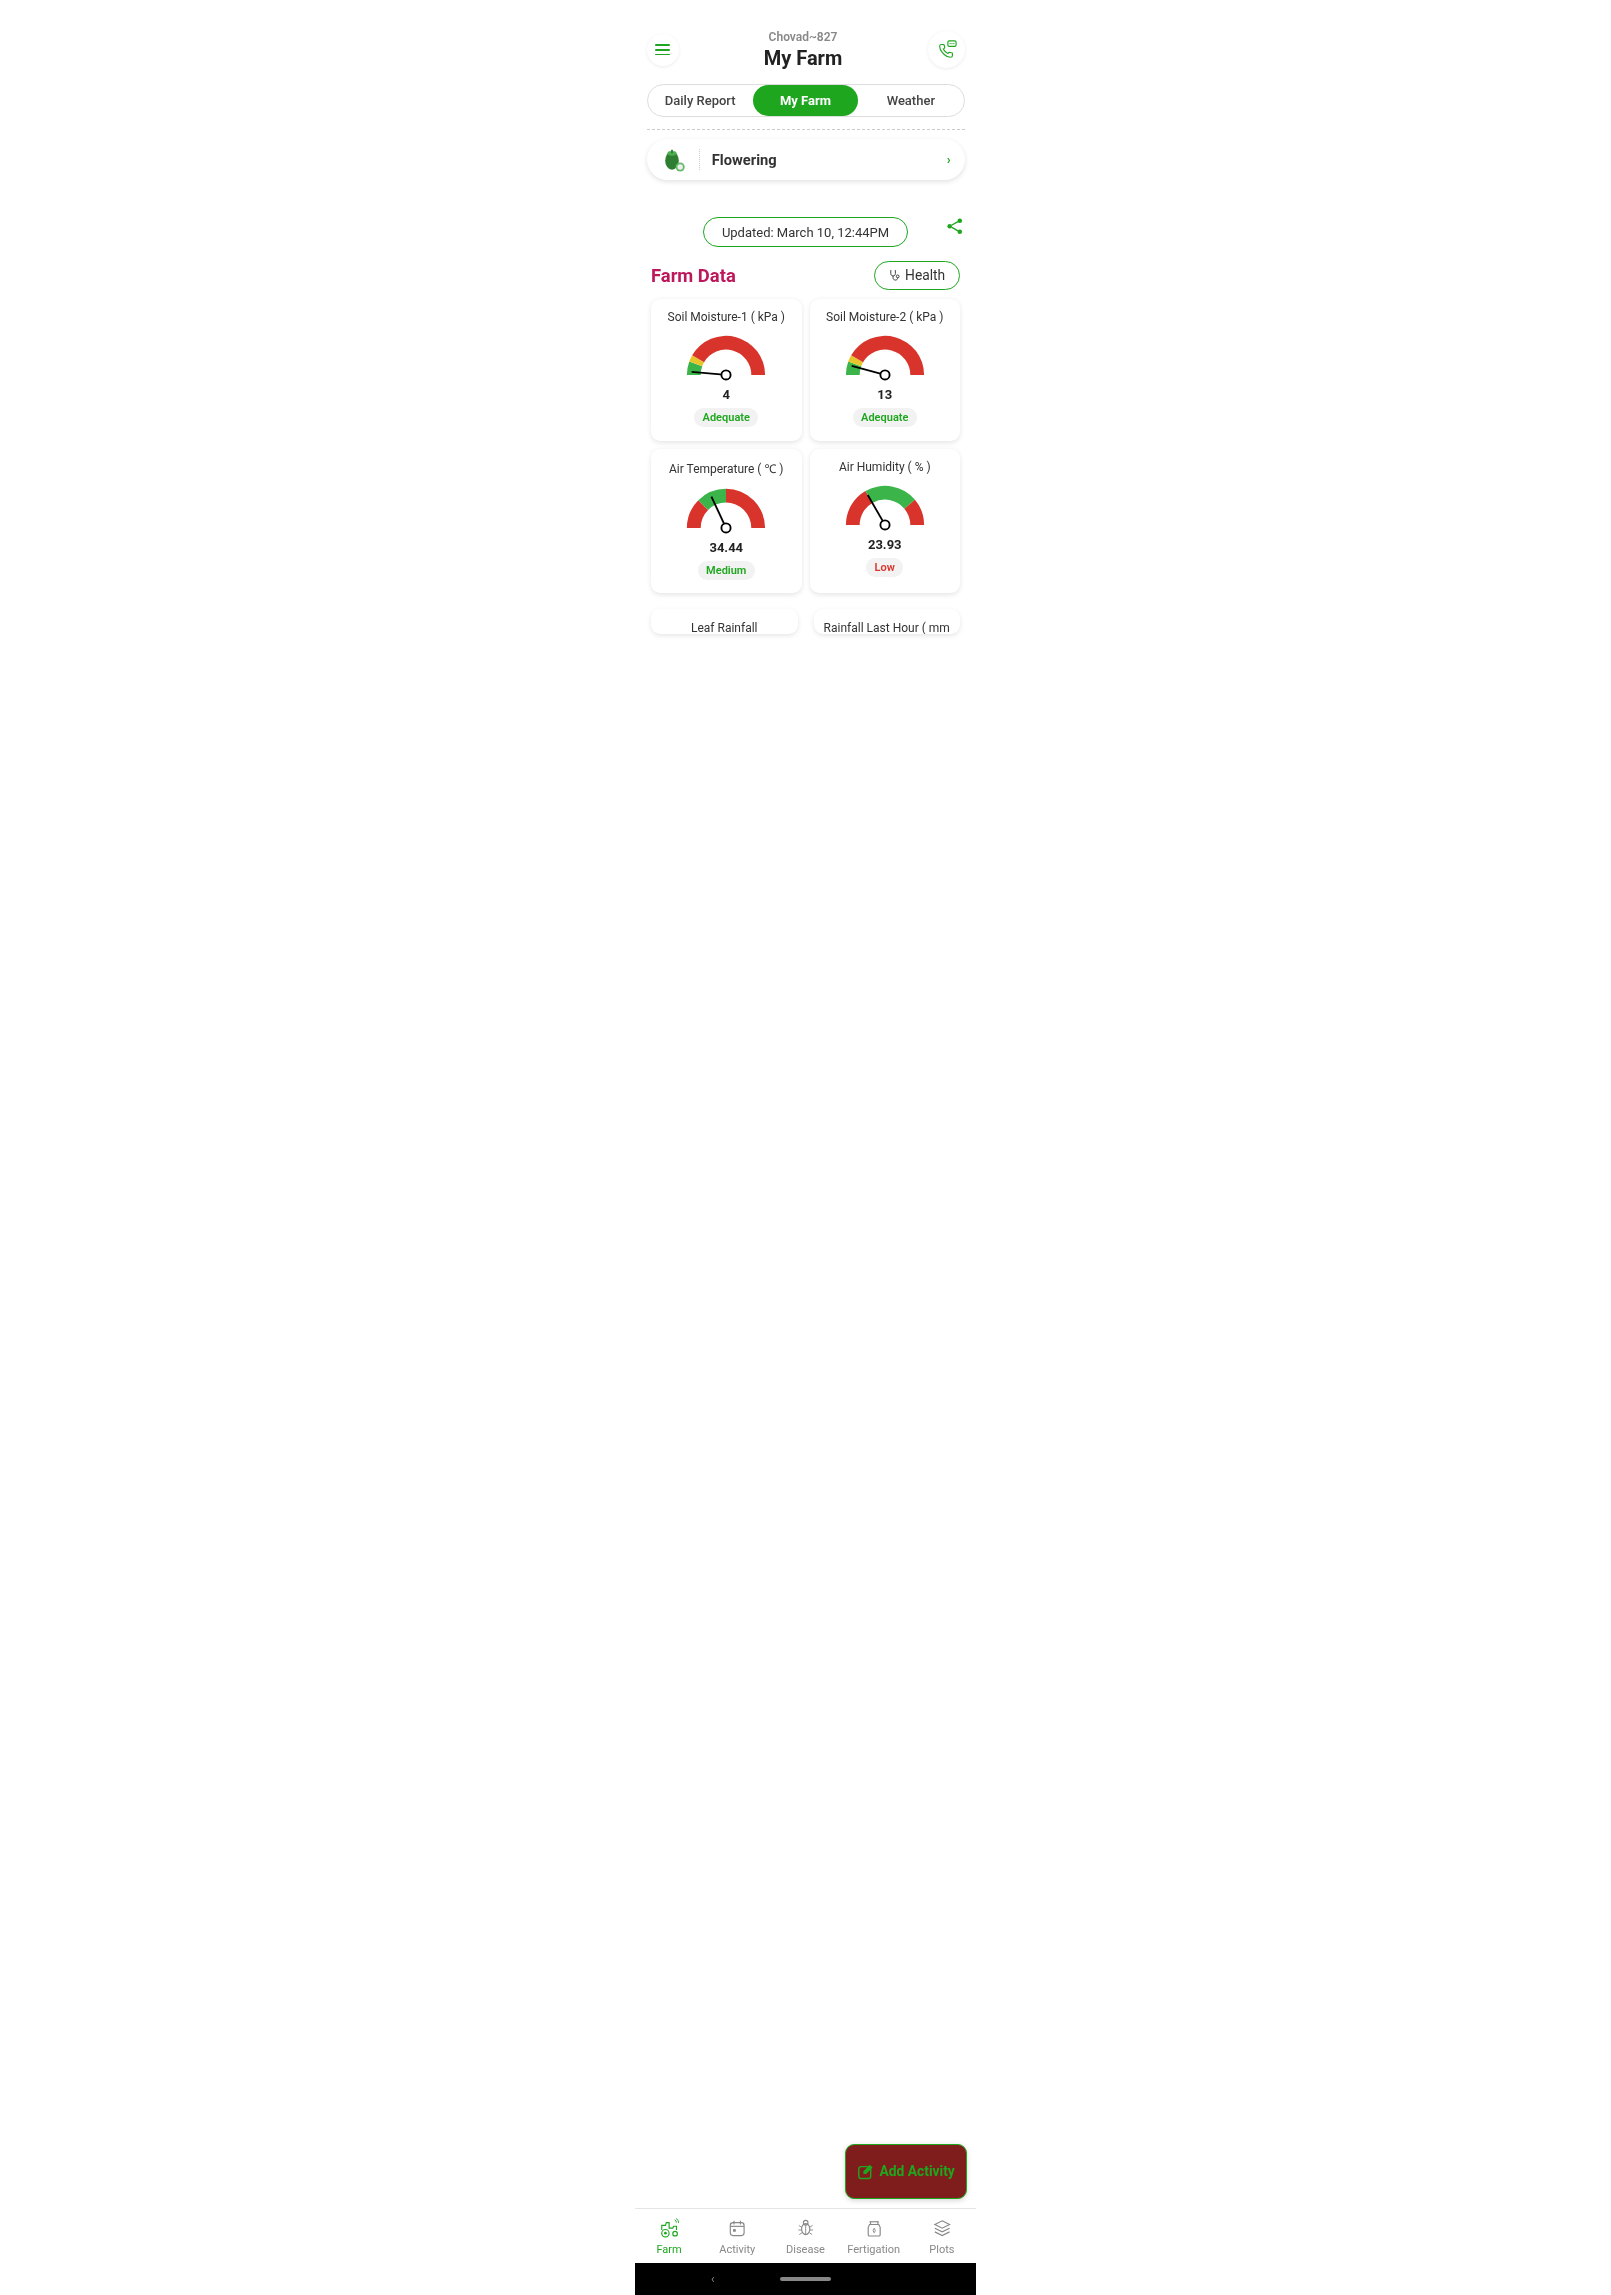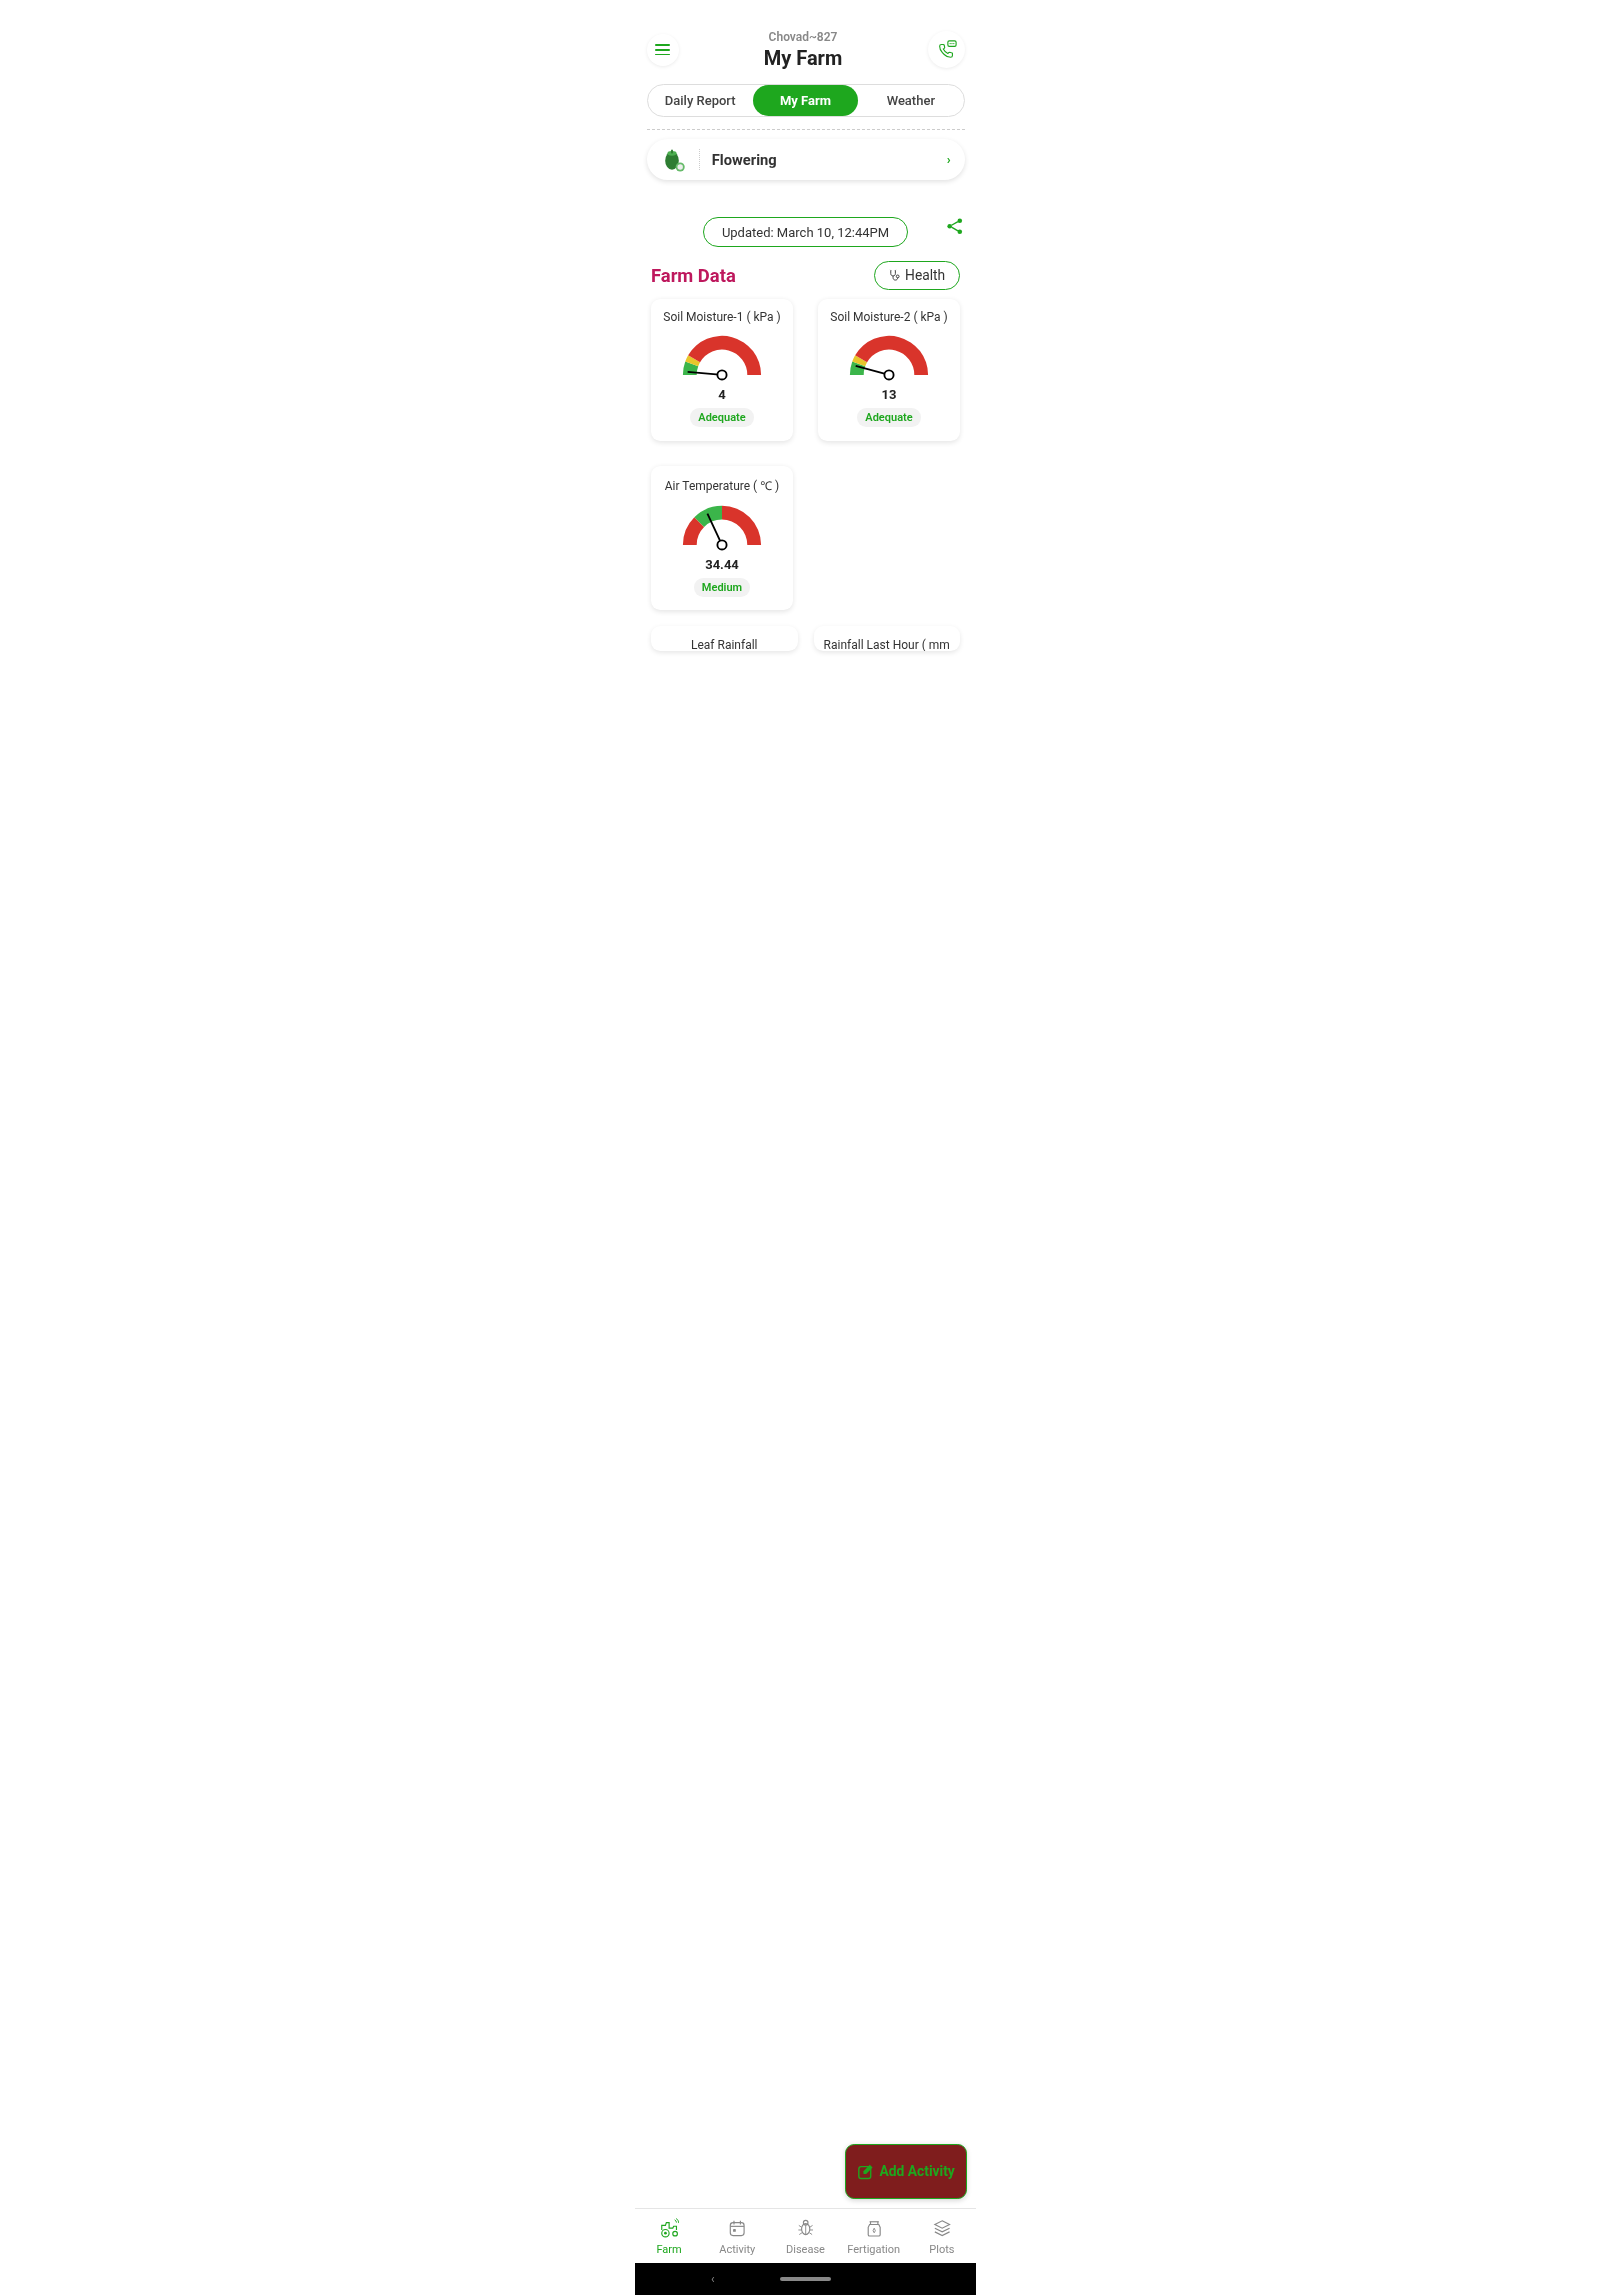--- a/index.html
+++ b/index.html
@@ -154,21 +154,21 @@
       padding: 5.5px 13.8px;
       font-size: 13.8px;
       color: #333;
       display: flex;
       align-items: center;
       gap: 4.6px;
     }
     .gauge-grid {
       display: grid;
       grid-template-columns: 1fr 1fr;
-      gap: 25px;
+      gap: 8px;
       padding: 0 16px;
     }
     .gauge-card {
       background: #fff;
       border-radius: 9.2px;
       box-shadow: 0 1.8px 5.5px rgba(0,0,0,0.1);
       padding: 11.5px 6.9px 13.8px 6.9px;
       text-align: center;
     }
     .gauge-title {
@@ -391,20 +391,34 @@
         <path d="M 15 100.00000000000001 A 85 85 0 0 1 39.895923599143444 39.895923599143465 L 61.10912703473988 61.10912703473989 A 55 55 0 0 0 45 100 Z" fill="#d9342b"></path>
           <path d="M 39.895923599143444 39.895923599143465 A 85 85 0 0 1 99.99999999999999 15 L 99.99999999999999 45 A 55 55 0 0 0 61.10912703473988 61.10912703473989 Z" fill="#3bb54a"></path>
           <path d="M 99.99999999999999 15 A 85 85 0 0 1 185 99.99999999999999 L 155 99.99999999999999 A 55 55 0 0 0 99.99999999999999 45 Z" fill="#d9342b"></path>
         <line x1="100" y1="100" x2="68.30363036944755" y2="32.026915972251246" stroke="#000" stroke-width="4"></line>
         <circle cx="100" cy="100" r="10" fill="#fff" stroke="#000" stroke-width="4"></circle>
       </svg>
     </div>
     <div class="gauge-value">34.44</div>
     <div class="gauge-status status-green">Medium</div>
   </div>
+    <div class="gauge-card">
+    <div class="gauge-title">Air Humidity ( % )</div>
+    <div class="gauge-svg-wrap">
+      <svg width="92" height="51" viewBox="0 10 200 100">
+        <path d="M 15 100.00000000000001 A 85 85 0 0 1 57.499999999999964 26.387840678322732 L 72.49999999999997 52.36860279185589 A 55 55 0 0 0 45 100 Z" fill="#d9342b"></path>
+          <path d="M 57.499999999999964 26.387840678322732 A 85 85 0 0 1 165.1137776651131 45.36305317664414 L 142.13244437154378 64.64668146724031 A 55 55 0 0 0 72.49999999999997 52.36860279185589 Z" fill="#3bb54a"></path>
+          <path d="M 165.1137776651131 45.36305317664414 A 85 85 0 0 1 185 99.99999999999999 L 155 99.99999999999999 A 55 55 0 0 0 142.13244437154378 64.64668146724031 Z" fill="#d9342b"></path>
+        <line x1="100" y1="100" x2="62.500000000000014" y2="35.0480947161671" stroke="#000" stroke-width="4"></line>
+        <circle cx="100" cy="100" r="10" fill="#fff" stroke="#000" stroke-width="4"></circle>
+      </svg>
+    </div>
+    <div class="gauge-value">23.93</div>
+    <div class="gauge-status status-red">Low</div>
+  </div>
   </div>
 
 <div class="partial-row">
   <div class="partial-card">
     <div class="gauge-title">Leaf Rainfall</div>
   </div>
   <div class="partial-card">
     <div class="gauge-title">Rainfall Last Hour ( mm )</div>
   </div>
 </div>

